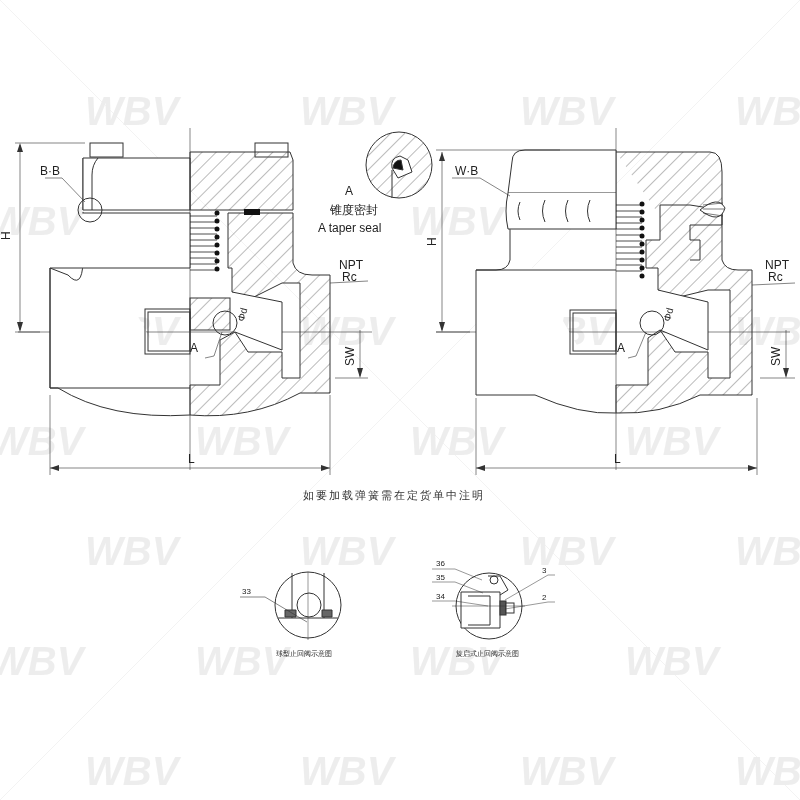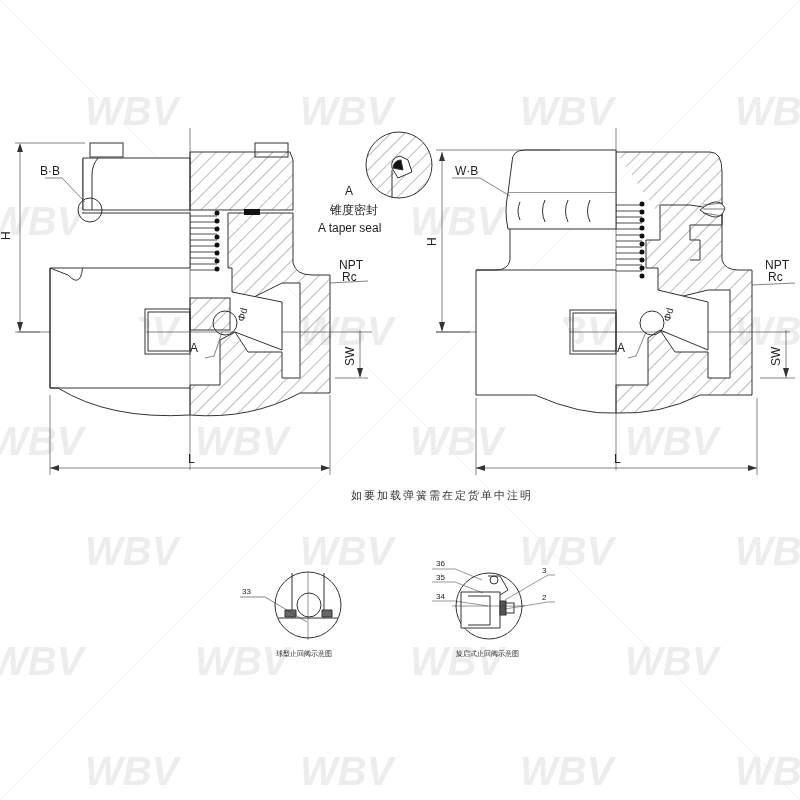--- a/index.html
+++ b/index.html
@@ -248,13 +248,13 @@
     </g>
   </g>
   <text class="lbl" x="436" y="566" font-size="8">36</text>
   <text class="lbl" x="436" y="580" font-size="8">35</text>
   <text class="lbl" x="436" y="599" font-size="8">34</text>
   <text class="lbl" x="542" y="573" font-size="8">3</text>
   <text class="lbl" x="542" y="600" font-size="8">2</text>
   <text class="lbl" x="456" y="656" font-size="7" font-family="DejaVu Sans, sans-serif">旋启式止回阀示意图</text>
 </svg>
 
-<div class="note" style="left:303px;top:488px;font-size:11px;margin-left:48px;">如要加载弹簧需在定货单中注明</div>
+<div class="note" style="left:303px;top:488px;font-size:11px;">如要加载弹簧需在定货单中注明</div>
 
 </body></html>

